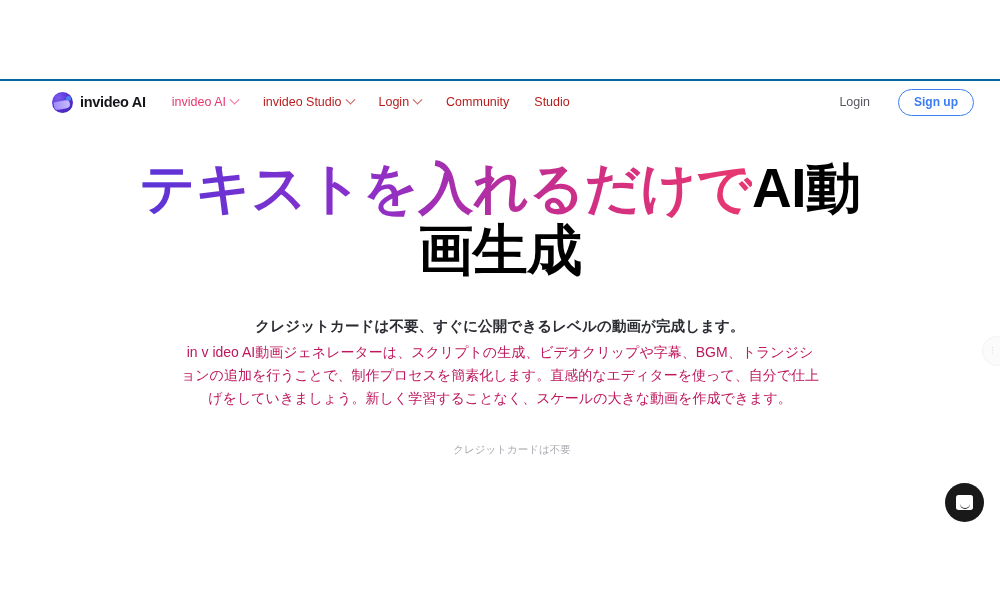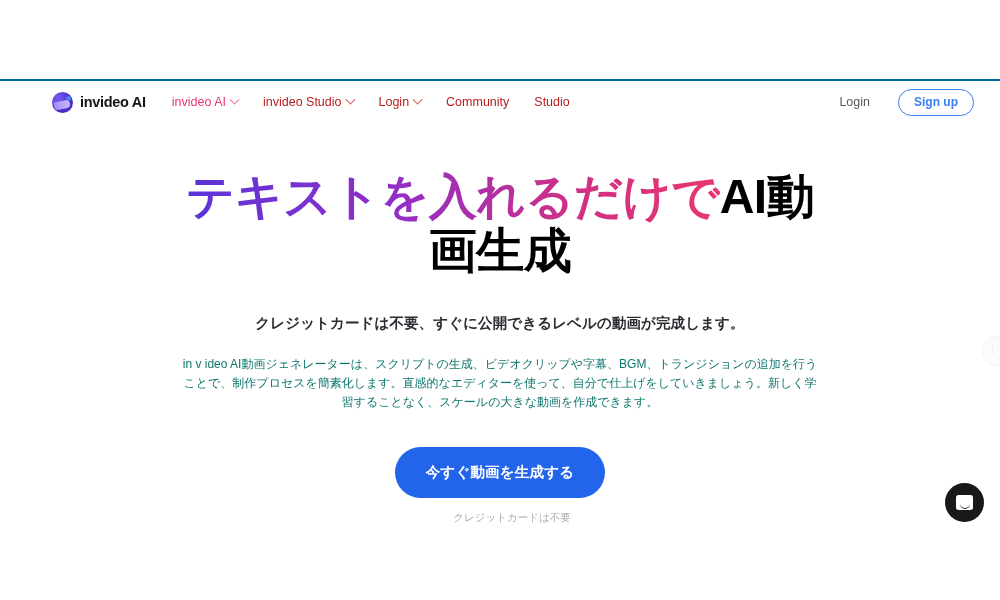--- a/index.html
+++ b/index.html
@@ -68,36 +68,36 @@
   .login-link { font-size: 12.5px; color: #565860; cursor: pointer; }
   .signup-btn {
     font-size: 12px; font-weight: bold; color: #3b7df5;
     border: 1.3px solid #3b7df5; border-radius: 999px;
     padding: 5px 15px 6px; background: #fff; cursor: pointer; white-space: nowrap;
   }
 
   
   .hero { position: absolute; top: 123px; left: 0; width: 1000px; text-align: center; }
   .headline {
-    margin-top: 47px;
-    font-size: 48px; font-weight: bold; line-height: 1.12;
+    margin-top: 35px;
+    font-size: 55px; font-weight: bold; line-height: 1.12;
     letter-spacing: -0.5px; color: #000000;
   }
   .grad {
     background: linear-gradient(90deg, #5b34d8 0%, #8e2fc9 38%, #cf2f85 72%, #e8376f 100%);
     -webkit-background-clip: text; background-clip: text;
     -webkit-text-fill-color: transparent; color: transparent;
   }
   .sub-lead {
     margin-top: 36px;
     font-size: 14.5px; font-weight: bold; color: #2b2d33; letter-spacing: .1px;
   }
   .sub-body {
-    margin: 22px auto 0; width: 640px;
-    font-size: 12px; line-height: 1.62; color: #0f766e;
+    margin: 5px auto 0; width: 640px;
+    font-size: 14px; line-height: 1.62; color: #be185d;
   }
   .cta-wrap { margin-top: 34px; }
   .cta-btn {
     display: inline-block;
     background: #2264ea; color: #ffffff;
     font-size: 14.5px; font-weight: bold;
     padding: 16px 31px; border: none; border-radius: 999px; cursor: pointer;
     letter-spacing: .2px;
   }
   .cta-note { margin-top: 13px; font-size: 10.5px; color: #a9aab0; padding-left: 24px; }
@@ -174,21 +174,20 @@
     <h1 class="headline">
       <span class="grad">テキストを入れるだけで</span><span>AI動</span><br>
       <span>画生成</span>
     </h1>
 
     <div class="sub-lead">クレジットカードは不要、すぐに公開できるレベルの動画が完成します。</div>
 
     <p class="sub-body">in v ideo AI動画ジェネレーターは、スクリプトの生成、ビデオクリップや字幕、BGM、トランジションの追加を行うことで、制作プロセスを簡素化します。直感的なエディターを使って、自分で仕上げをしていきましょう。新しく学習することなく、スケールの大きな動画を作成できます。</p>
 
     <div class="cta-wrap">
-      <button class="cta-btn">今すぐ動画を生成する</button>
       <div class="cta-note">クレジットカードは不要</div>
     </div>
   </div>
 
   <div class="side-tab">
     <span class="side-tab-glyph">⋮⋮</span>
   </div>
 
   <div class="chat-fab">
     <span class="chat-bubble"></span>

